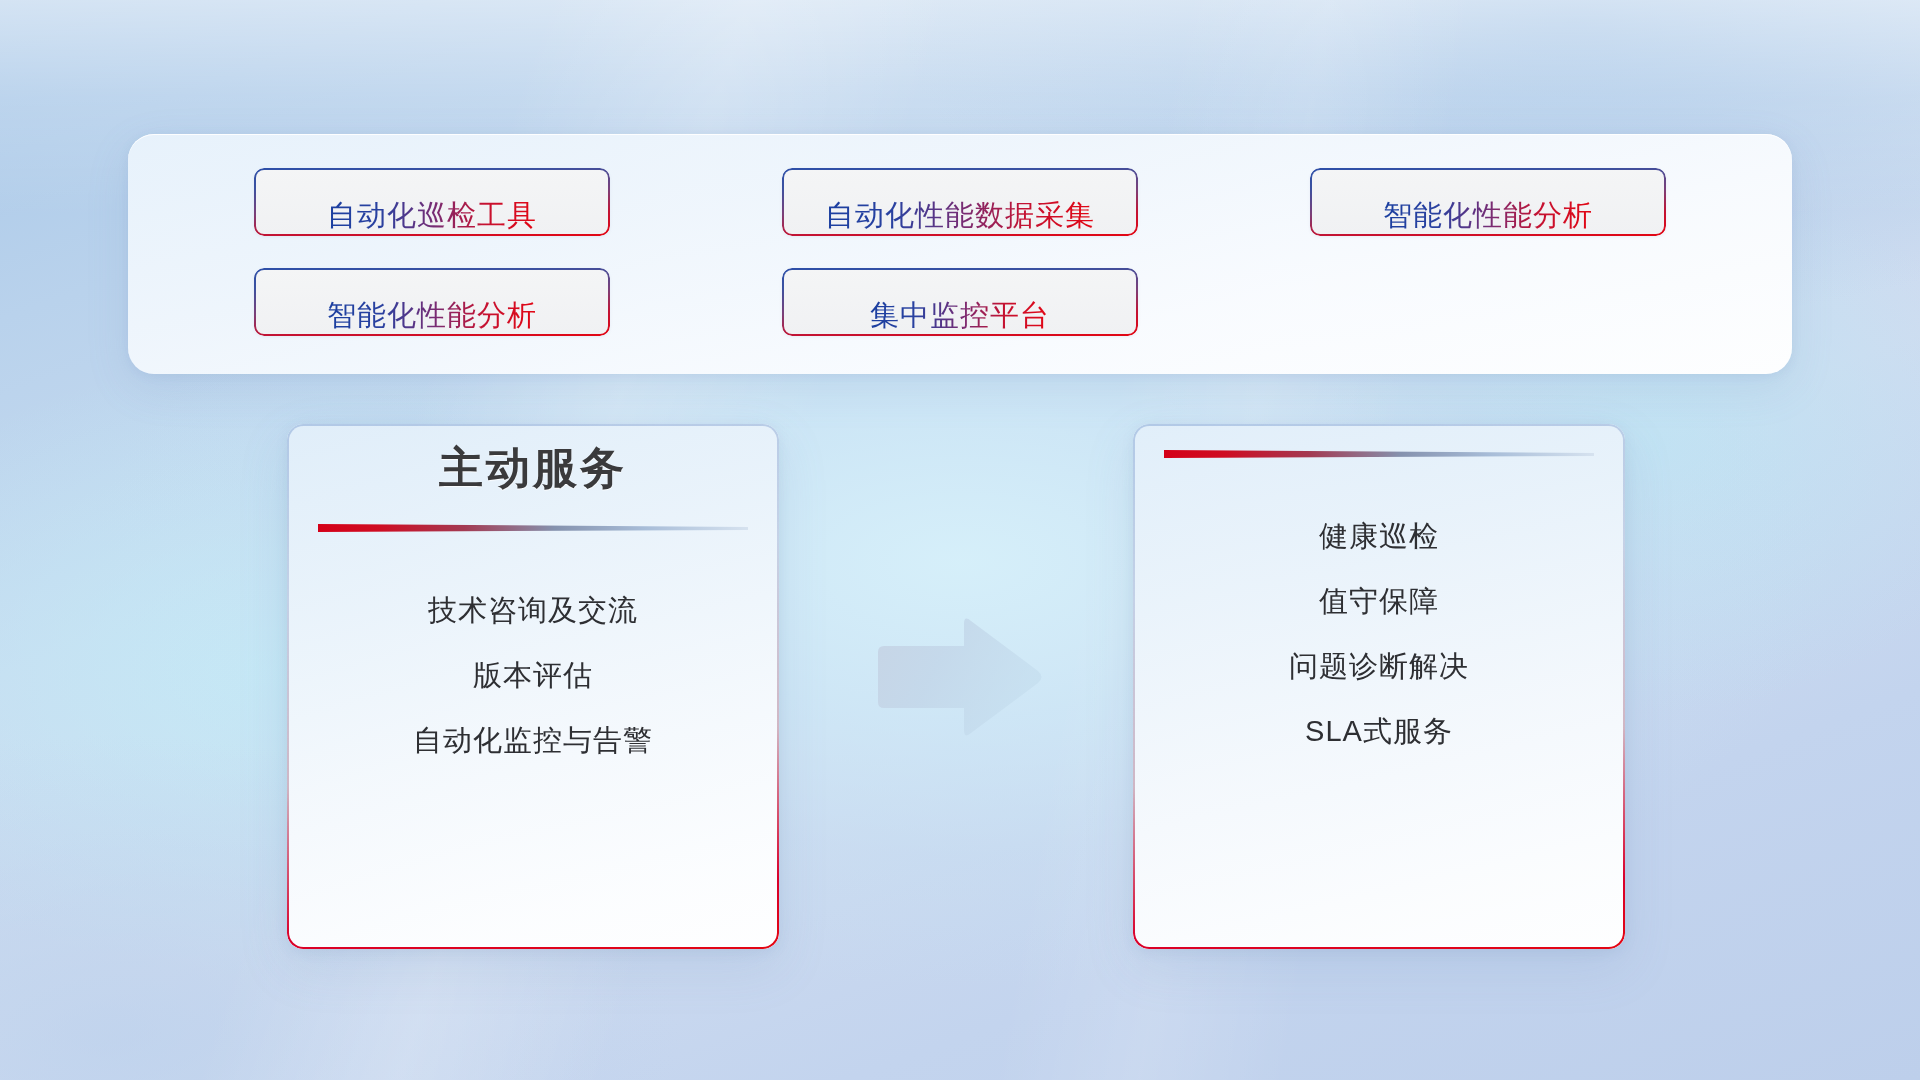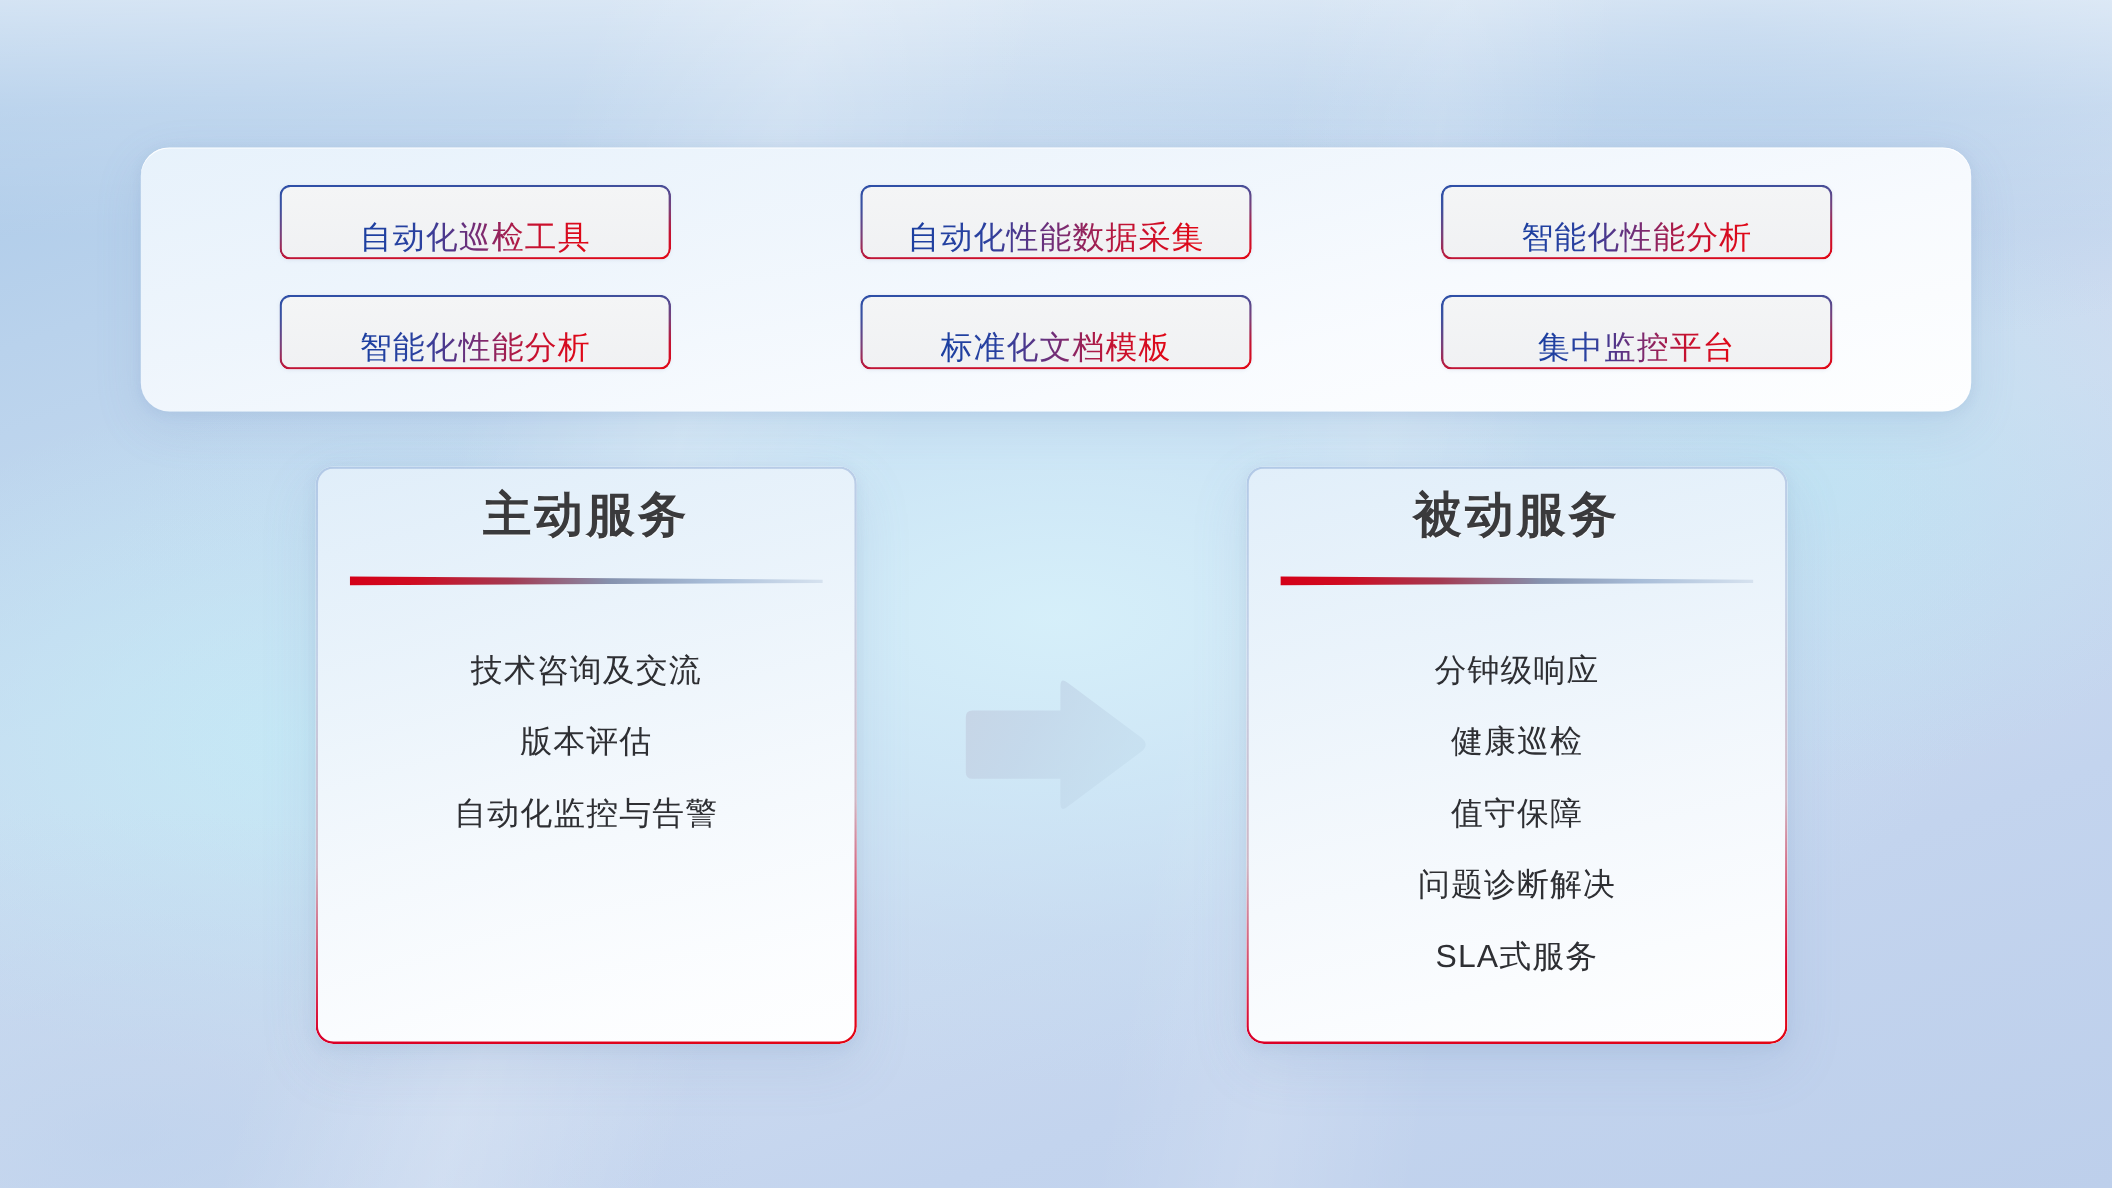--- a/index.html
+++ b/index.html
@@ -301,25 +301,20 @@
           <span class="tag-text">智能化性能分析</span>
         </div>
       </div>
 
       <div class="tag-cell">
         <div class="tag">
           <span class="tag-text">智能化性能分析</span>
         </div>
       </div>
 
-      <div class="tag-cell">
-        <div class="tag">
-          <span class="tag-text">标准化文档模板</span>
-        </div>
-      </div>
 
       <div class="tag-cell">
         <div class="tag">
           <span class="tag-text">集中监控平台</span>
         </div>
       </div>
 
     </div>
   </section>
 
@@ -368,40 +363,38 @@
                L103 121
                Q96 127 96 118
                L96 96
                L16 96
                Q10 96 10 90
                Z" fill="url(#arrowGrad)"></path>
     </svg>
   </div>
 
   <section class="card" id="card-reactive">
-    <h2 class="card-title">被动服务</h2>
 
     <div class="card-rule">
       <svg viewBox="0 0 430 12" preserveAspectRatio="none" aria-hidden="true">
         <defs>
           <linearGradient id="ruleGradB" x1="0" y1="0" x2="1" y2="0">
             <stop offset="0%" stop-color="#d40018"></stop>
             <stop offset="14%" stop-color="#cf0c22"></stop>
             <stop offset="34%" stop-color="#a33a52"></stop>
             <stop offset="55%" stop-color="#8592ae"></stop>
             <stop offset="76%" stop-color="#a8bdd8"></stop>
             <stop offset="100%" stop-color="#d6e2ef"></stop>
           </linearGradient>
         </defs>
         <polygon points="0,2 430,5 430,8 0,10" fill="url(#ruleGradB)"></polygon>
       </svg>
     </div>
 
     <ul class="card-list">
-      <li>分钟级响应</li>
       <li>健康巡检</li>
       <li>值守保障</li>
       <li>问题诊断解决</li>
       <li>SLA式服务</li>
     </ul>
   </section>
 
 </div>
 
 </body></html>

